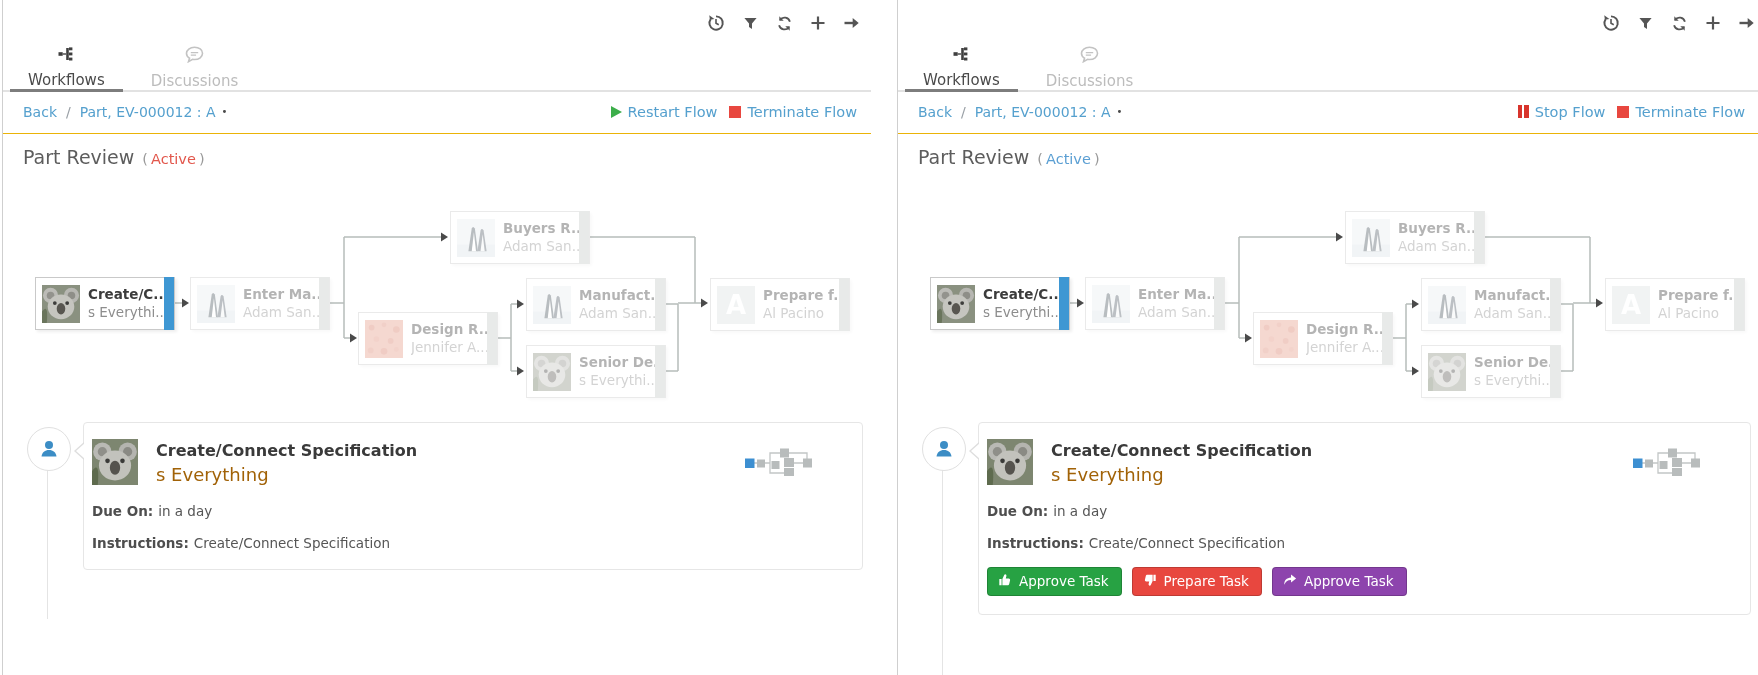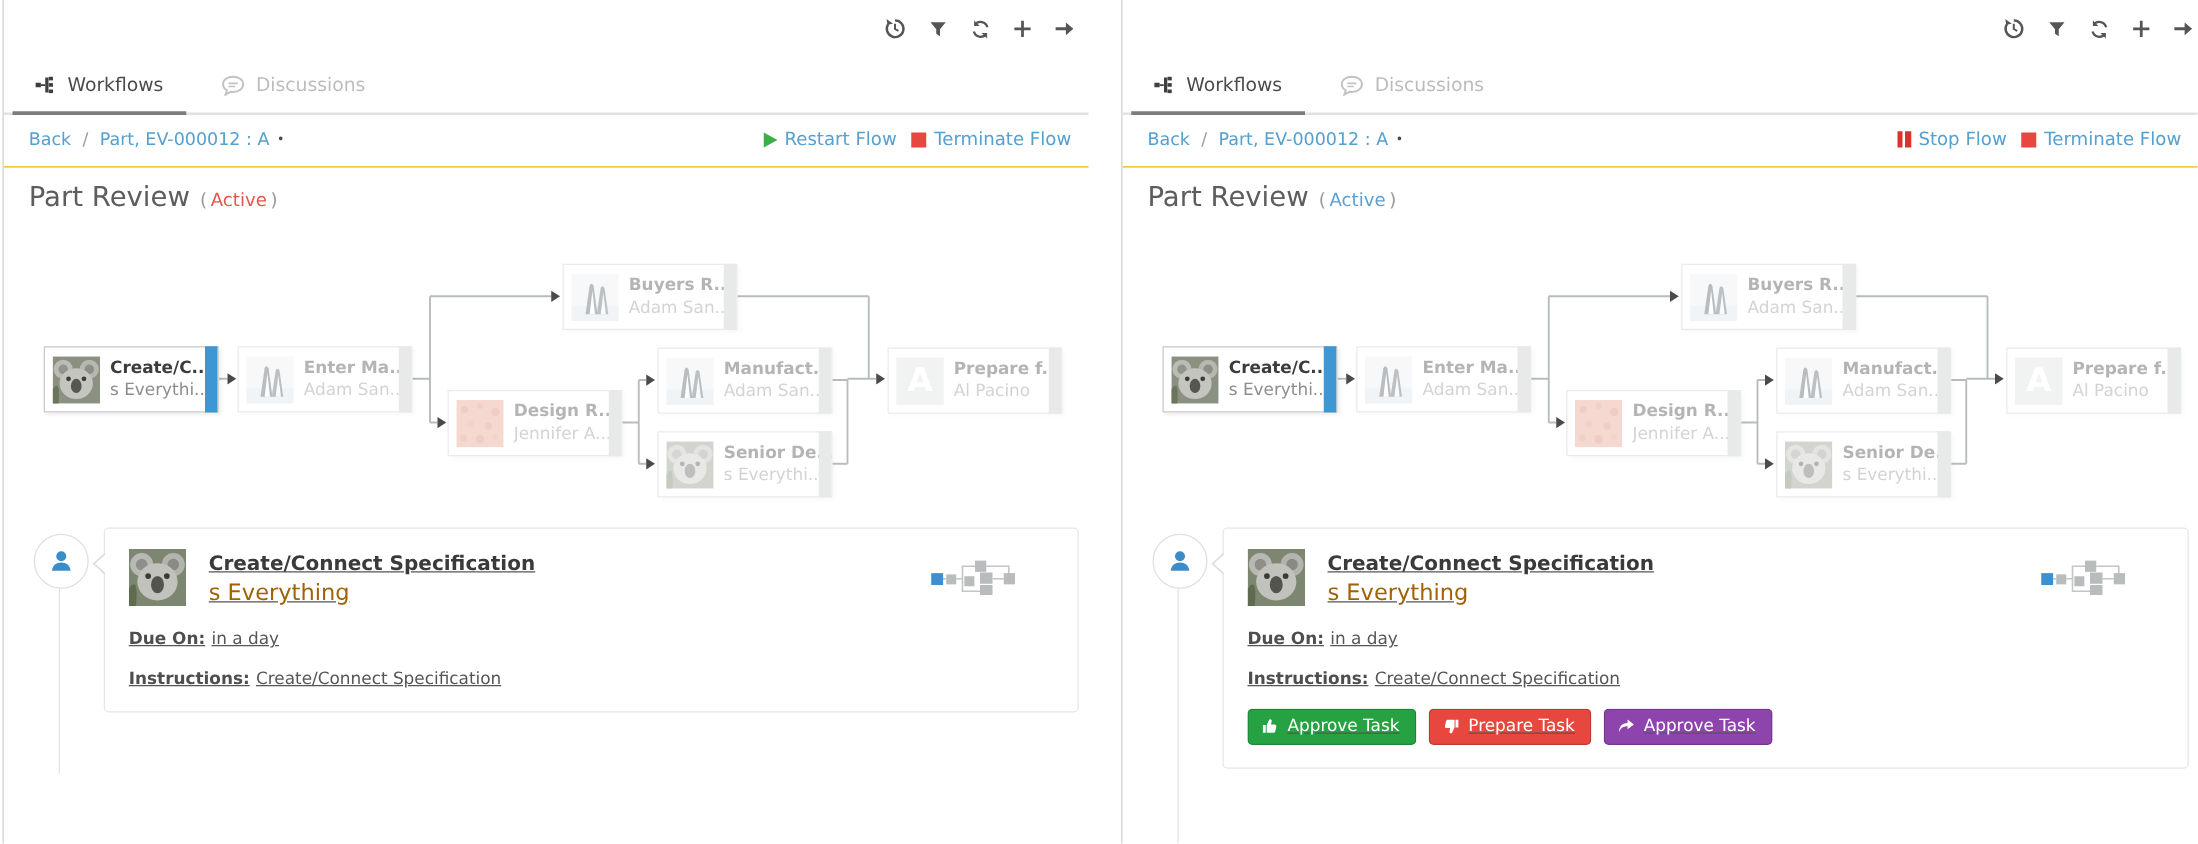--- a/index.html
+++ b/index.html
@@ -10,41 +10,41 @@
   .panel--left{left:2px;width:868px;}
   .panel--right{left:897px;width:861px;}
 
   
   .toolbar{position:absolute;top:0;right:0;height:46px;display:flex;align-items:center;gap:16px;padding-right:10px;}
   .panel--right .toolbar{padding-right:3px;}
   .tb-btn{width:18px;height:18px;display:flex;align-items:center;justify-content:center;cursor:pointer;background:none;border:none;padding:0;}
 
   
   .tabbar{position:absolute;top:46px;left:0;right:0;height:44px;border-bottom:2px solid #e2e2e2;display:flex;align-items:center;padding-left:22px;gap:40px;}
-  .tab{position:relative;display:flex;align-items:center;gap:9px;font-size:15px;color:#bcbcbc;height:100%;padding:0 3px;cursor:pointer;}
+  .tab{position:relative;display:flex;align-items:center;gap:9px;font-size:15px;color:#bcbcbc;height:100%;padding:0 3px;cursor:pointer;flex-direction:column;}
   .tab--active{color:#4a4a4a;}
   .tab--active::after{content:"";position:absolute;left:-15px;right:-15px;bottom:-2px;height:3px;background:#7d7d7d;}
 
   
   .crumb-row{position:absolute;top:90px;left:0;right:0;height:43px;display:flex;align-items:center;
              padding:0 14px 0 20px;border-bottom:1px solid #eab308;font-size:14px;}
   .crumb-link{color:#55a0ce;cursor:pointer;text-decoration:none;}
   .crumb-sep{color:#9aa0a6;margin:0 9px;}
   .crumb-bullet{color:#4a4a4a;font-size:10px;margin-left:6px;}
   .crumb-spacer{flex:1;}
   .flow-actions{display:flex;align-items:center;gap:12px;}
   .flow-action{display:flex;align-items:center;gap:6px;color:#55a0ce;font-size:14.5px;cursor:pointer;}
   .ic-play{width:0;height:0;border-top:6.5px solid transparent;border-bottom:6.5px solid transparent;border-left:11px solid #3cae4a;}
   .ic-square{width:12px;height:12px;background:#e8473f;}
   .ic-pause{display:inline-flex;gap:2px;}
   .ic-pause i{width:4.5px;height:13px;background:#d8342c;}
 
   
   .title-row{position:absolute;top:146px;left:20px;display:flex;align-items:baseline;gap:8px;}
-  .page-title{font-size:22px;color:#5d5d5d;}
+  .page-title{font-size:19px;color:#5d5d5d;}
   .status-wrap{font-size:14.5px;color:#999;}
   .status-text{margin:0 3px;}
 
   
   .diagram{position:absolute;top:200px;left:0;width:860px;height:212px;}
   .connectors{position:absolute;inset:0;}
   .node{position:absolute;width:140px;height:53px;background:#fff;border:1px solid #c9c9c9;
         display:flex;align-items:center;box-shadow:2px 2px 3px rgba(0,0,0,.07);box-sizing:border-box;cursor:pointer;}
   .node--pending{opacity:.38;}
   .node .bar{position:absolute;right:0;top:-1px;bottom:-1px;width:10px;background:#c3cac7;}
@@ -56,38 +56,38 @@
   .node .t{font-weight:bold;color:#3c3c3c;white-space:nowrap;display:block;}
   .node .s{color:#8d8d8d;white-space:nowrap;display:block;}
 
   
   .timeline-avatar{position:absolute;left:24px;top:427px;width:42px;height:42px;border:1px solid #e0e0e0;border-radius:50%;
                    background:#fff;display:flex;align-items:center;justify-content:center;z-index:2;}
   .timeline-line{position:absolute;left:44px;top:469px;width:1px;background:#e4e4e4;}
   .panel--left .timeline-line{height:150px;}
   .panel--right .timeline-line{height:206px;}
   .task-card{position:absolute;left:80px;right:8px;top:422px;background:#fff;border:1px solid #e6e6e6;border-radius:4px;
-             padding:16px 20px 18px 19px;box-sizing:border-box;text-decoration:underline;}
+             padding:16px 20px 18px 8px;box-sizing:border-box;}
   .task-card::before{content:"";position:absolute;left:-10px;top:19px;border-style:solid;border-width:9px 10px 9px 0;
                      border-color:transparent #dedede transparent transparent;}
   .task-card::after{content:"";position:absolute;left:-8px;top:20px;border-style:solid;border-width:8px 9px 8px 0;
                     border-color:transparent #fff transparent transparent;}
   .card-head{display:flex;align-items:flex-start;}
   .task-thumb{width:46px;height:46px;flex:none;margin-right:18px;overflow:hidden;}
   .head-txt{line-height:1.45;}
   .card-title{font-size:16px;font-weight:bold;color:#3a3a3a;}
   .card-assignee{font-size:18px;color:#a16207;}
   .card-time{font-size:13.5px;color:#8f8f8f;}
   .head-spacer{flex:1;}
   .miniflow{margin-top:8px;margin-right:28px;flex:none;}
   .meta-row{font-size:13.5px;color:#555;margin-top:15px;}
   .meta-row + .meta-row{margin-top:16px;}
   .meta-label{font-weight:bold;color:#4e4e4e;margin-right:5px;}
   .btn-row{display:flex;gap:10px;margin-top:16px;}
-  .task-btn{display:inline-flex;align-items:center;gap:7px;border-radius:4px;border:1px solid rgba(0,0,0,.18);
+  .task-btn{display:inline-flex;align-items:flex-start;gap:7px;border-radius:4px;border:1px solid rgba(0,0,0,.18);
             color:#fff;font-size:13.5px;padding:5px 12px 6px 10px;cursor:pointer;font-family:inherit;}
 </style>
 </head>
 <body>
 
 <div id="panels-root">
   <div class="panel panel--left">
 
     <div class="toolbar">
       <button class="tb-btn">

